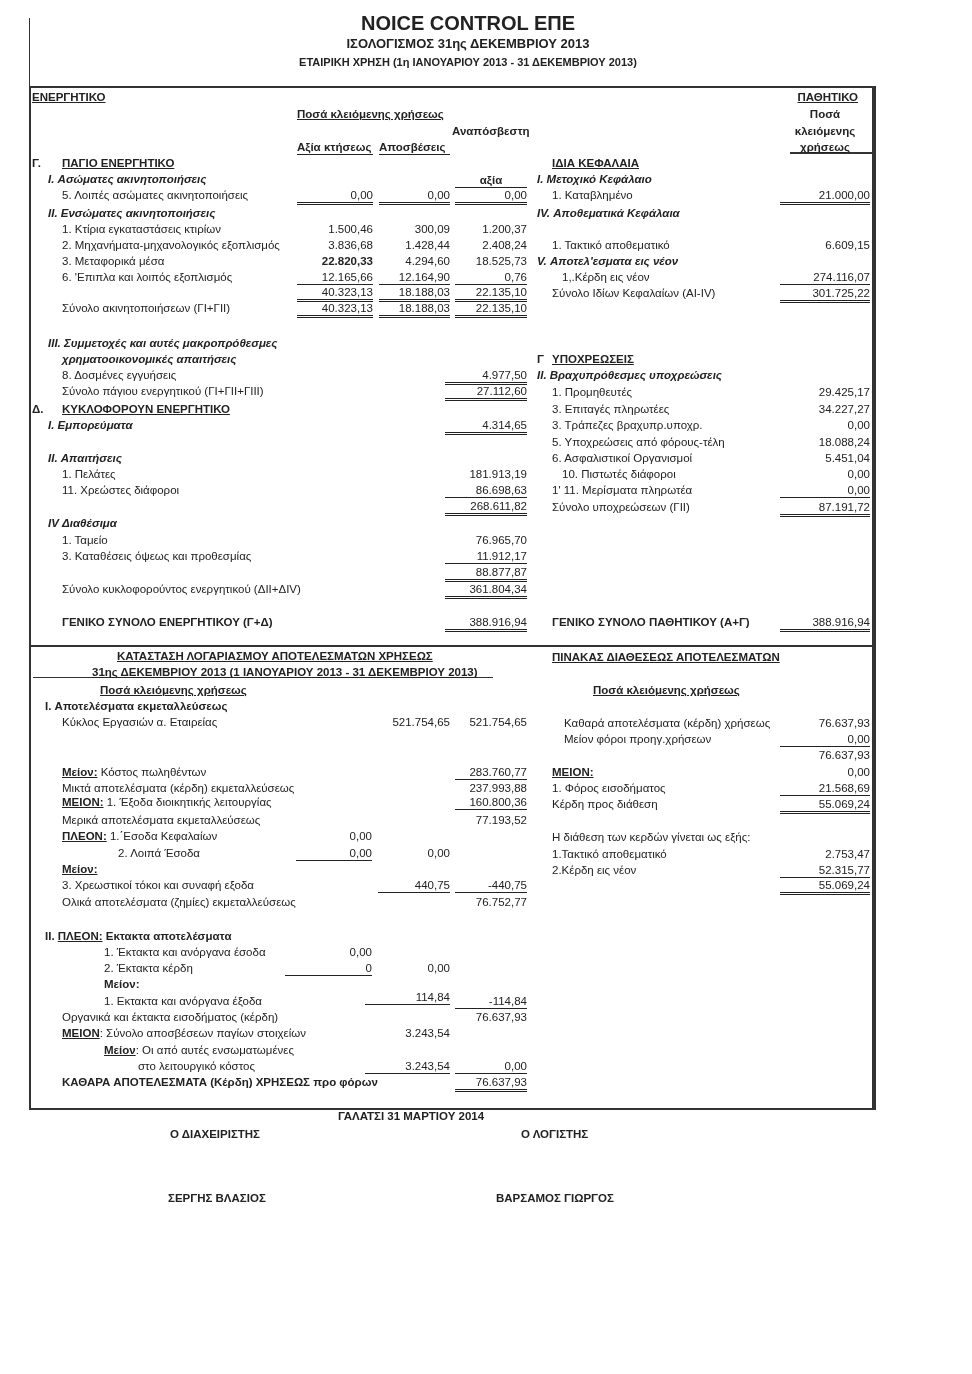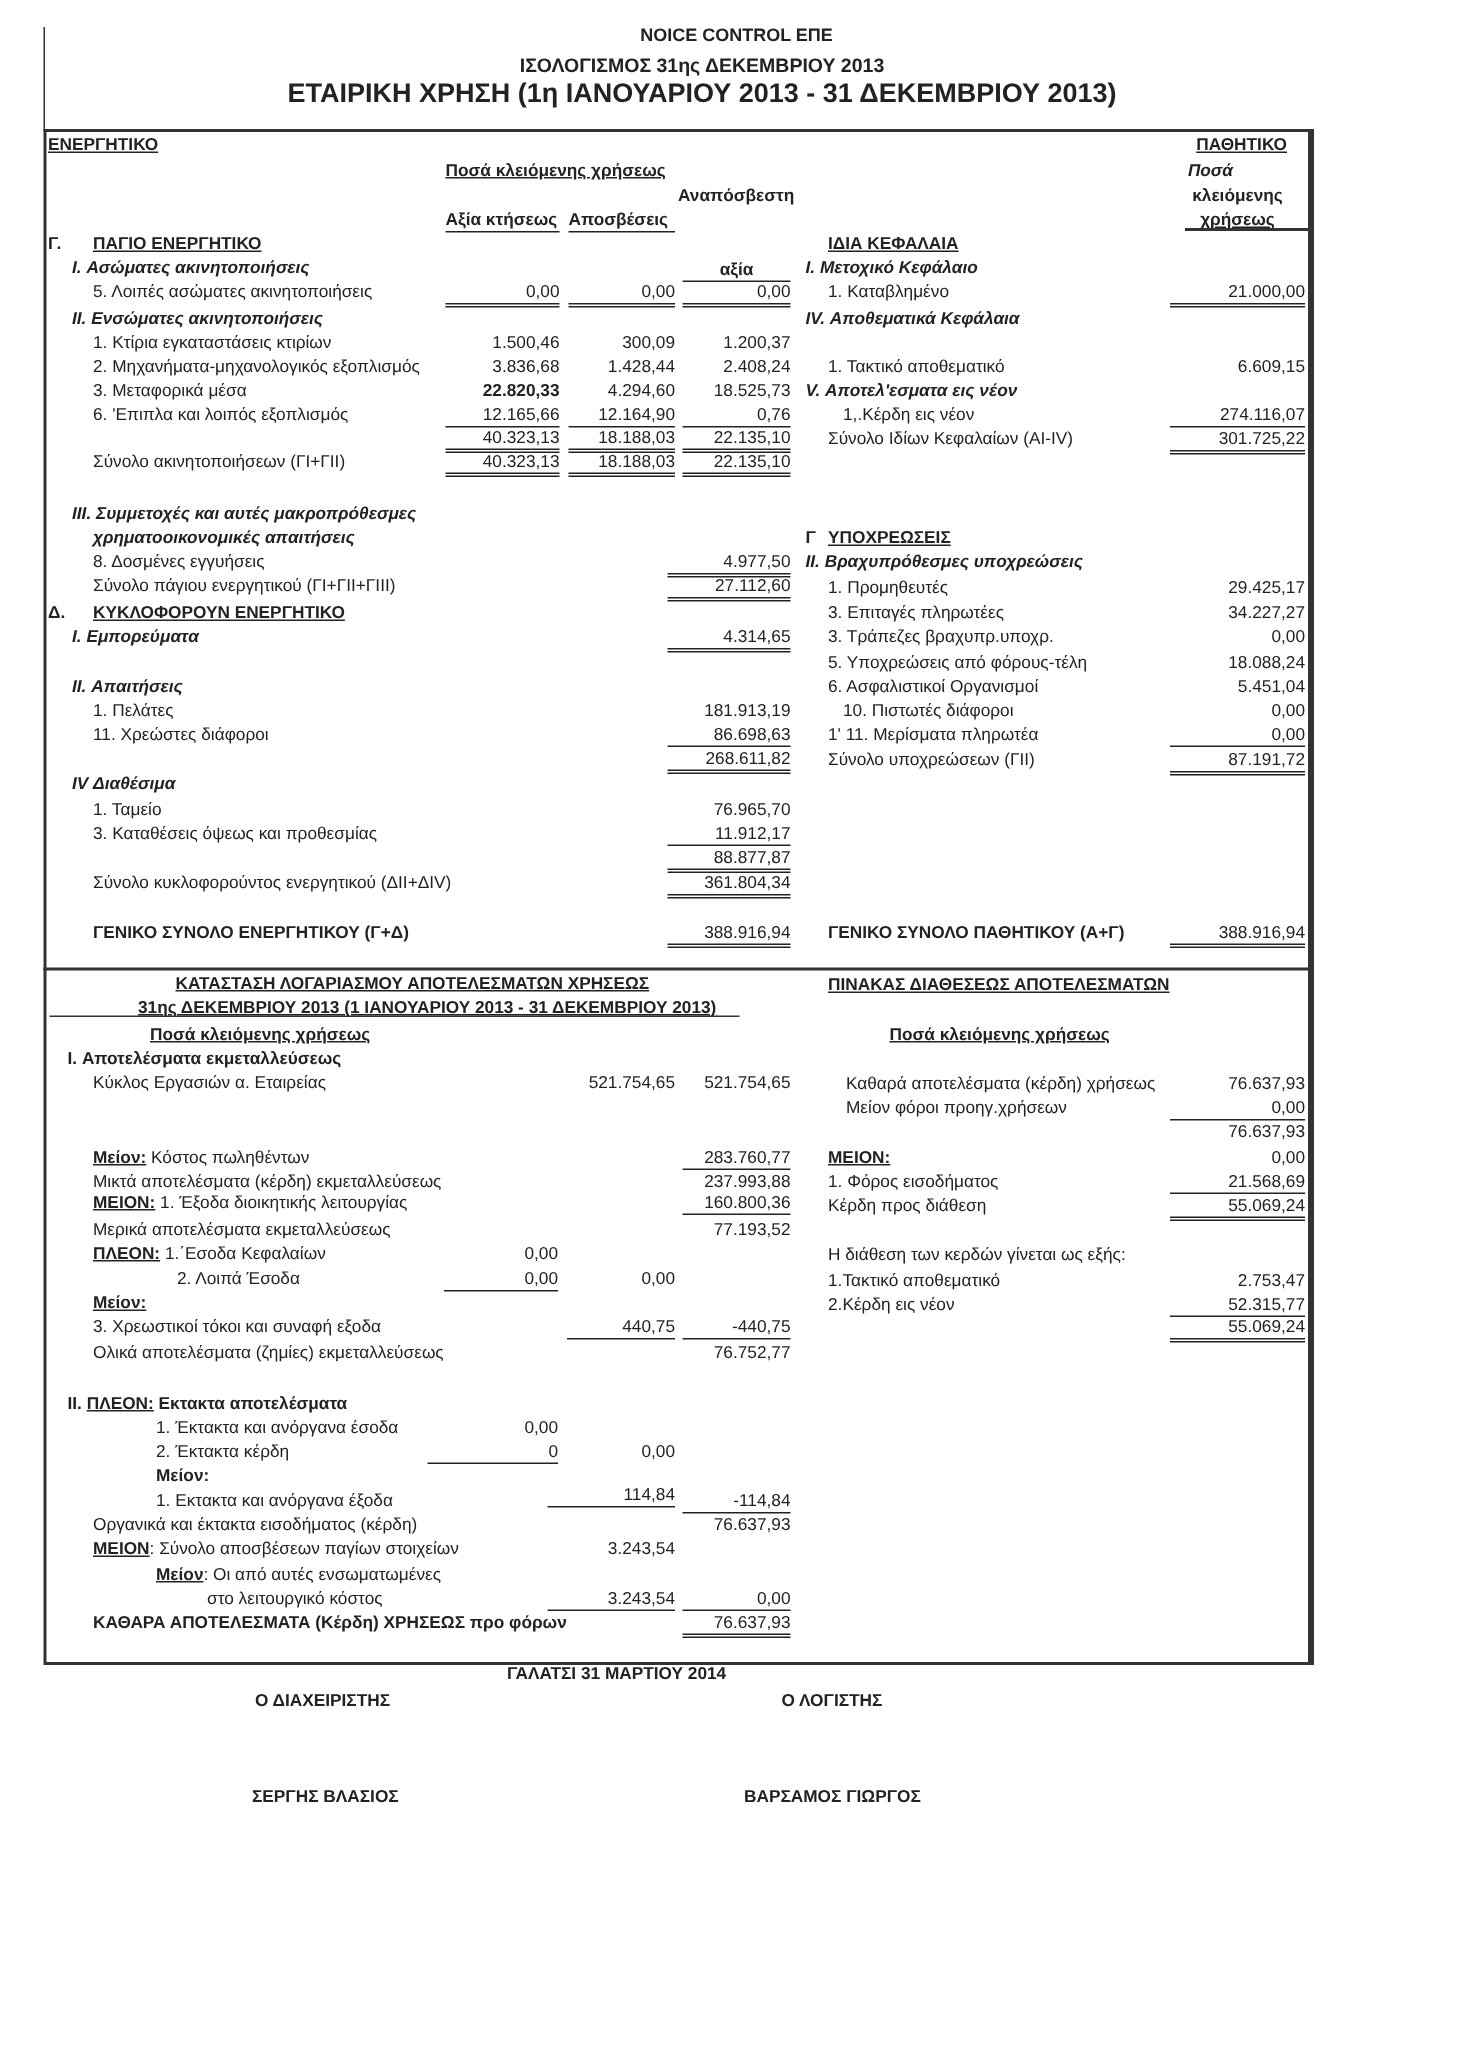--- a/index.html
+++ b/index.html
@@ -9,23 +9,23 @@
   .b { font-weight:bold; }
   .i { font-style:italic; }
   .u { text-decoration:underline; }
   .r { text-align:right; }
   .c { text-align:center; }
   .ul { border-bottom:1px solid #222; }
   .dbl { border-bottom:3px double #222; }
   .frame { position:absolute; border:2px solid #333; }
   .hline { position:absolute; height:0; border-top:2px solid #333; }
   .vline { position:absolute; width:0; border-left:2px solid #333; }
-  .title1 { font-size:12px; font-weight:bold;padding-left:23px; }
+  .title1 { font-size:20px; font-weight:bold; }
   .title2 { font-size:13px; font-weight:bold; }
-  .title3 { font-size:18px; font-weight:bold; }
+  .title3 { font-size:11px; font-weight:bold; }
   .num { position:absolute; text-align:right; white-space:nowrap; line-height:14px; }
 </style>
 </head>
 <body>
 
 <div>
   <div class="abs title1 c" style="left:0;width:936px;top:16px;">NOICE CONTROL ΕΠΕ</div>
   <div class="abs title2 c" style="left:0;width:936px;top:37px;">ΙΣΟΛΟΓΙΣΜΟΣ 31ης ΔΕΚΕΜΒΡΙΟΥ 2013</div>
   <div class="abs title3 c" style="left:0;width:936px;top:55px;">ΕΤΑΙΡΙΚΗ ΧΡΗΣΗ (1η ΙΑΝΟΥΑΡΙΟΥ 2013 - 31 ΔΕΚΕΜΒΡΙΟΥ 2013)</div>
 </div>
@@ -129,21 +129,21 @@
   <div class="num dbl" style="left:445px;top:565px;width:82px;">88.877,87</div>
   <div class="abs" style="left:62px;top:582px;">Σύνολο κυκλοφορούντος ενεργητικού (ΔΙΙ+ΔΙV)</div>
   <div class="num dbl" style="left:445px;top:582px;width:82px;">361.804,34</div>
 
   <div class="abs b" style="left:62px;top:615px;">ΓΕΝΙΚΟ ΣΥΝΟΛΟ ΕΝΕΡΓΗΤΙΚΟΥ (Γ+Δ)</div>
   <div class="num dbl" style="left:445px;top:615px;width:82px;">388.916,94</div>
 </section>
 
 <section>
   <div class="abs b u r" style="left:780px;top:90px;width:78px;">ΠΑΘΗΤΙΚΟ</div>
-  <div class="abs b c" style="left:762px;top:107px;width:90px;font-style:italic;">Ποσά</div>
+  <div class="abs b c" style="left:780px;top:107px;width:90px;">Ποσά</div>
   <div class="abs b c" style="left:780px;top:124px;width:90px;">κλειόμενης</div>
   <div class="abs b u c" style="left:780px;top:140px;width:90px;">χρήσεως</div>
 
   <div class="abs b u" style="left:552px;top:156px;">ΙΔΙΑ ΚΕΦΑΛΑΙΑ</div>
   <div class="abs b i" style="left:537px;top:172px;">I.  Μετοχικό Κεφάλαιο</div>
   <div class="abs" style="left:552px;top:188px;">1. Καταβλημένο</div>
   <div class="num dbl" style="left:780px;top:188px;width:90px;">21.000,00</div>
   <div class="abs b i" style="left:537px;top:206px;">IV. Αποθεματικά Κεφάλαια</div>
   <div class="abs" style="left:552px;top:238px;">1. Τακτικό αποθεματικό</div>
   <div class="num" style="left:780px;top:238px;width:90px;">6.609,15</div>

